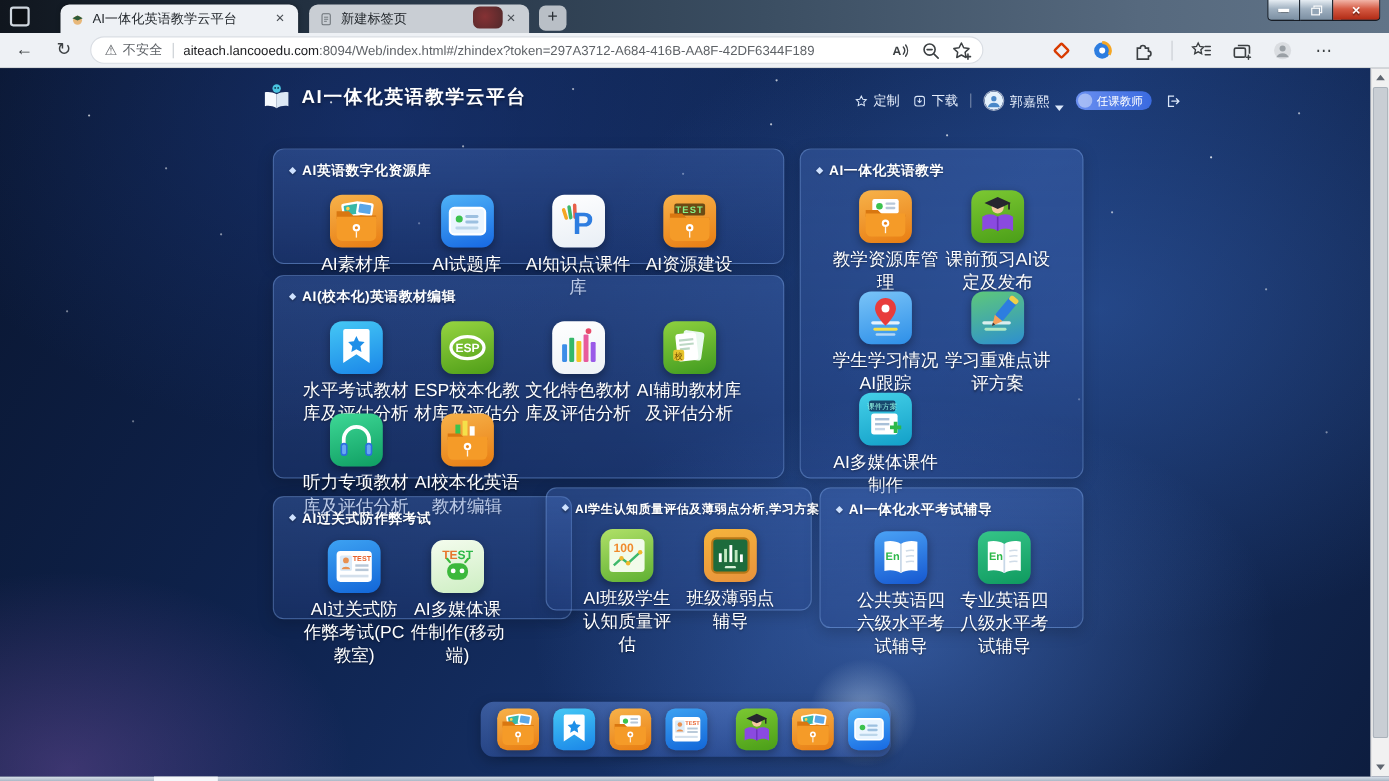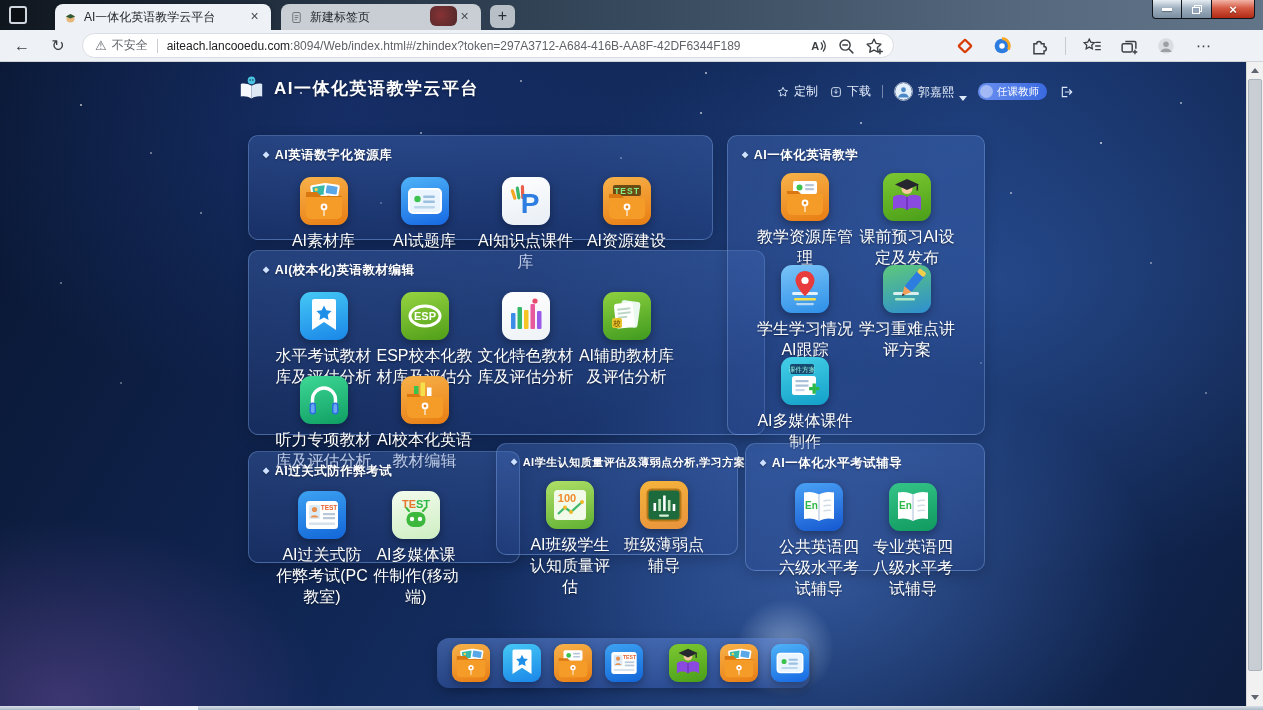--- a/index.html
+++ b/index.html
@@ -438,21 +438,21 @@
               <path d="M6 21h36v16a5 5 0 0 1-5 5H11a5 5 0 0 1-5-5z" fill="#f59b28"></path>
               <circle cx="24" cy="30" r="3.4" fill="#fff"></circle>
               <circle cx="24" cy="30" r="1.4" fill="#e8861c"></circle>
               <rect x="23.4" y="33.4" width="1.2" height="5.6" fill="#fff" opacity=".9"></rect>
             </svg>
           </div>
           <div class="lbl">AI资源建设</div>
         </div>
       </div>
     </div>
-    <div class="card" style="left: 248px; top: 188px; width: 517px; height: 185px;">
+    <div class="card" style="left: 248px; top: 188px; width: 465px; height: 185px;">
       <div class="card-title"><span class="bullet">◆</span><span>AI(校本化)英语教材编辑</span></div>
       <div class="grid g1">
         <div class="app">
           <div class="tile" style="background: linear-gradient(165deg, rgb(69, 200, 245), rgb(26, 134, 232));">
             <svg viewBox="0 0 48 48" xmlns="http://www.w3.org/2000/svg">
               <path d="M14 7h20a2 2 0 0 1 2 2v29l-12-8-12 8V9a2 2 0 0 1 2-2z" fill="#fff"></path>
               <path d="M24 13.5l2.3 4.7 5.2.8-3.8 3.7.9 5.2-4.6-2.4-4.6 2.4.9-5.2-3.8-3.7 5.2-.8z" fill="#1e8fe8"></path>
             </svg>
           </div>
           <div class="lbl">水平考试教材库及评估分析</div>

